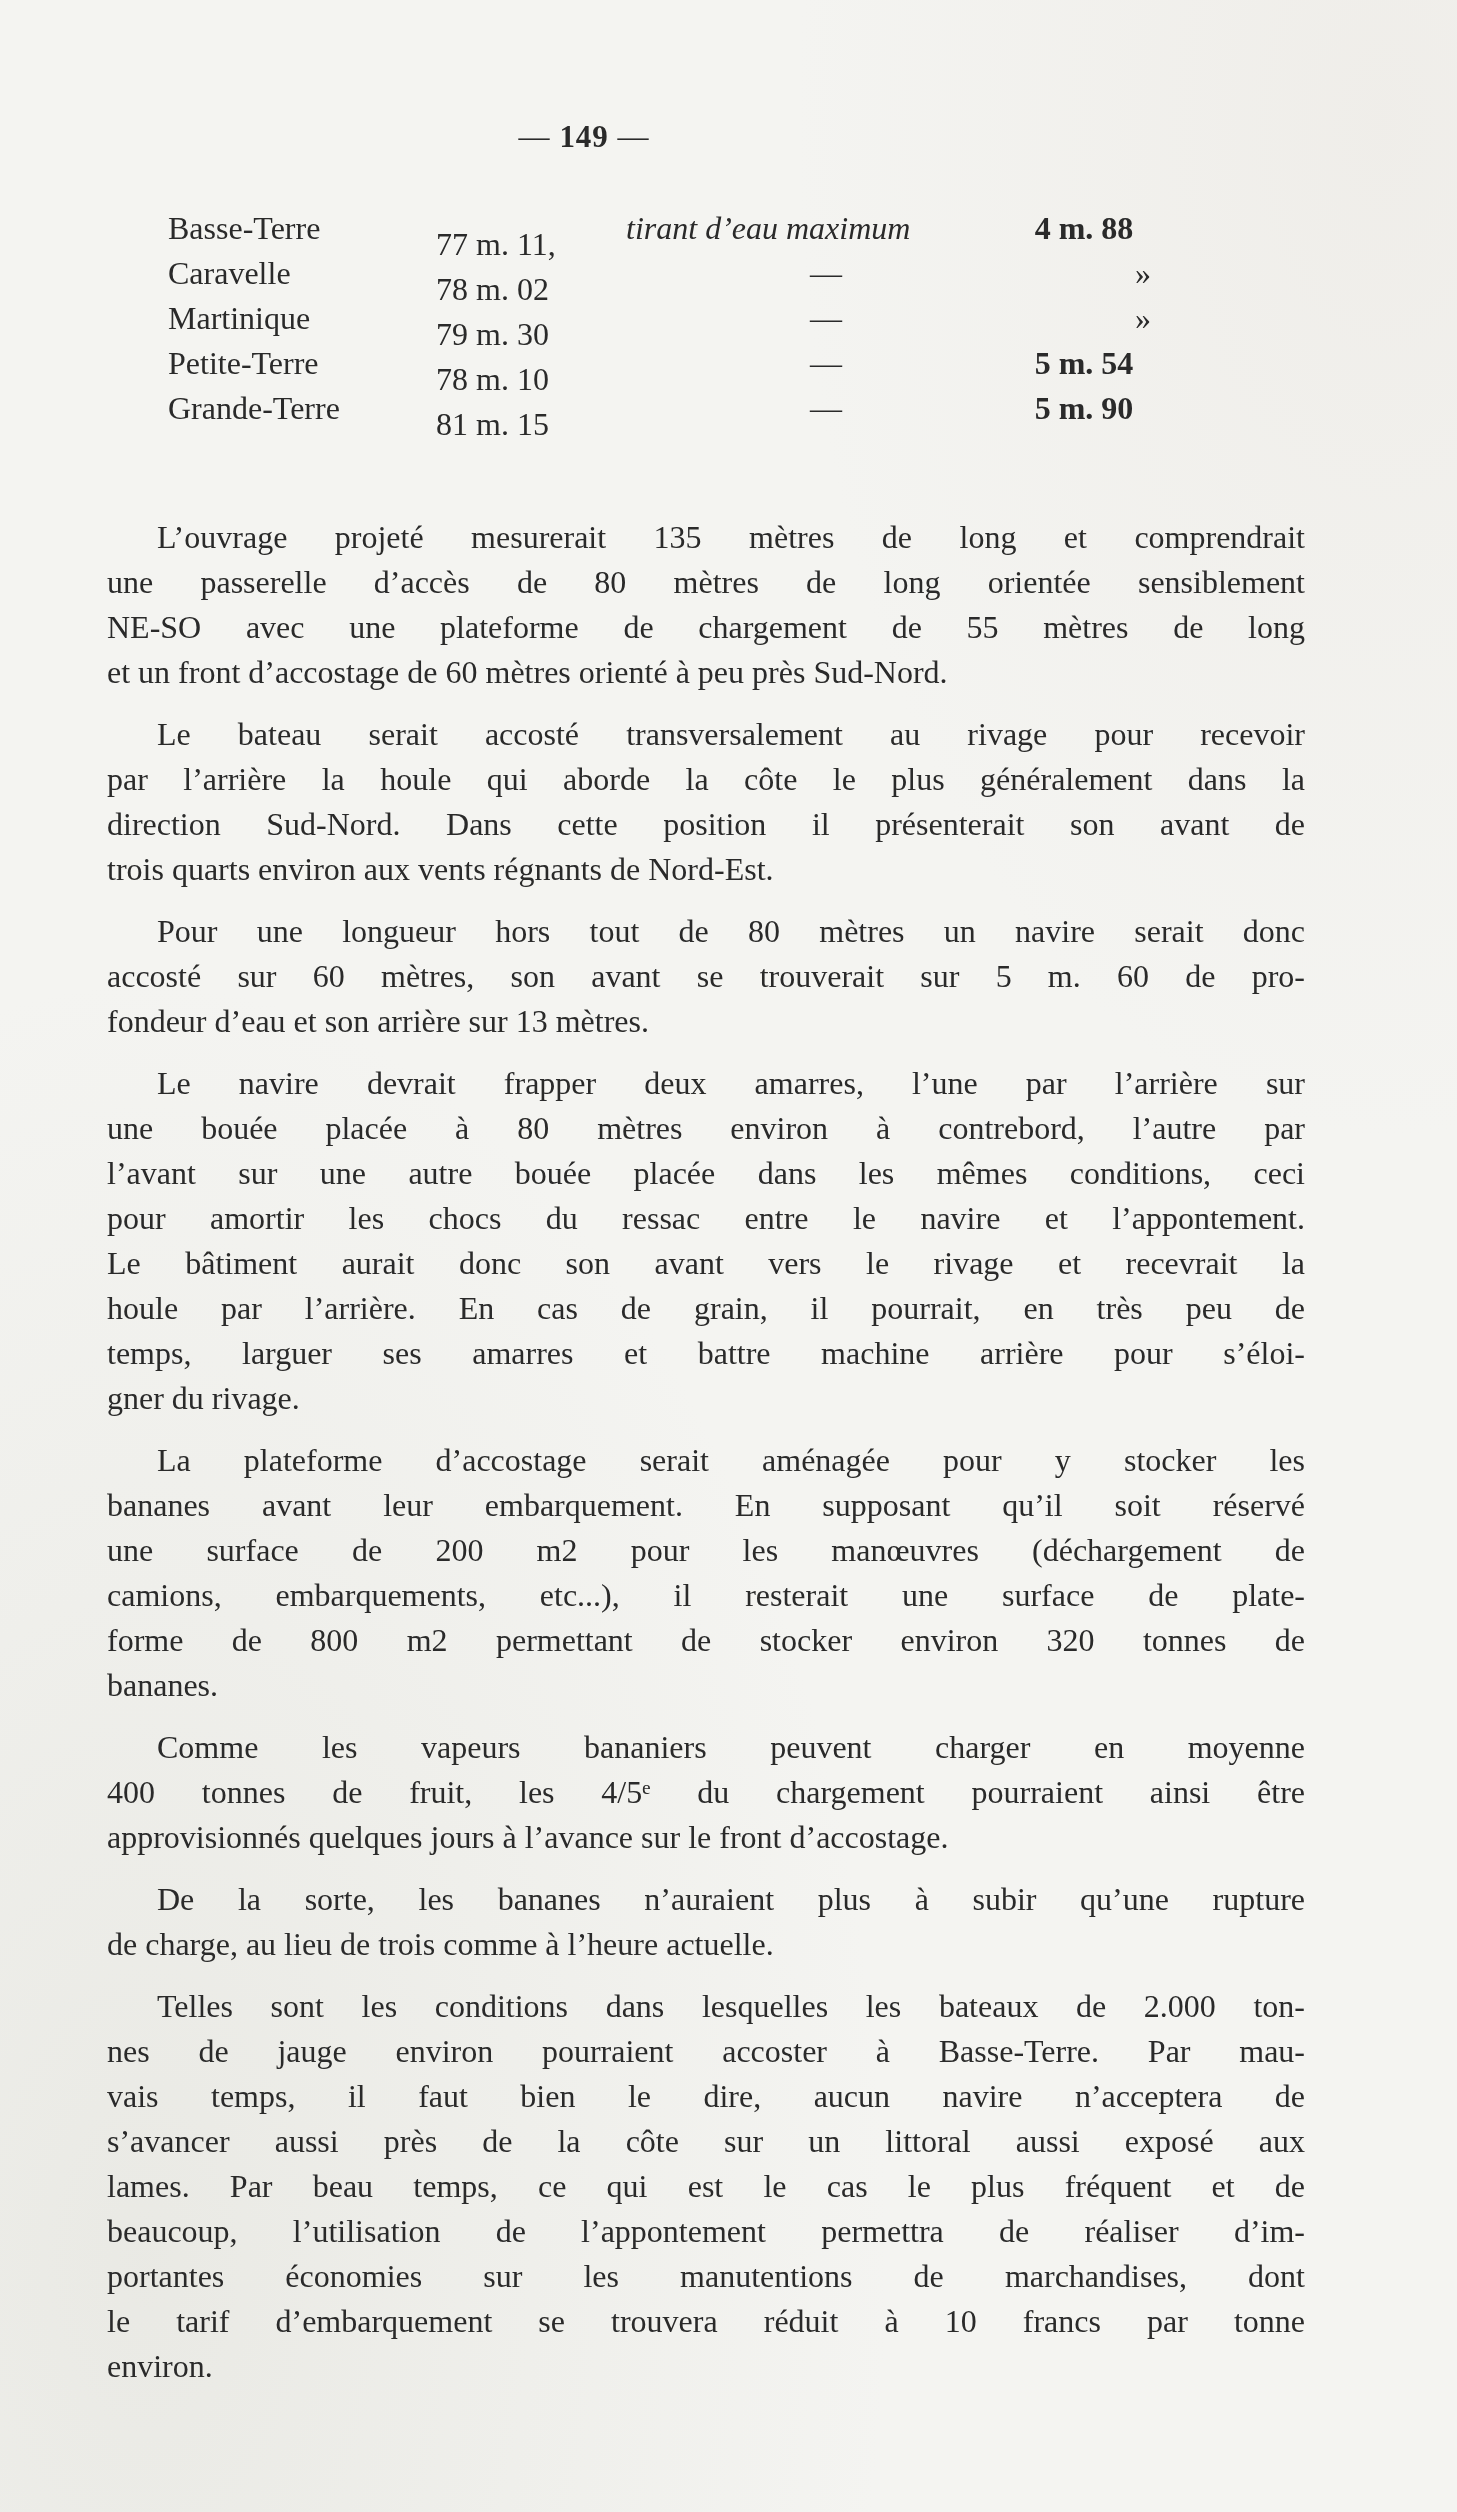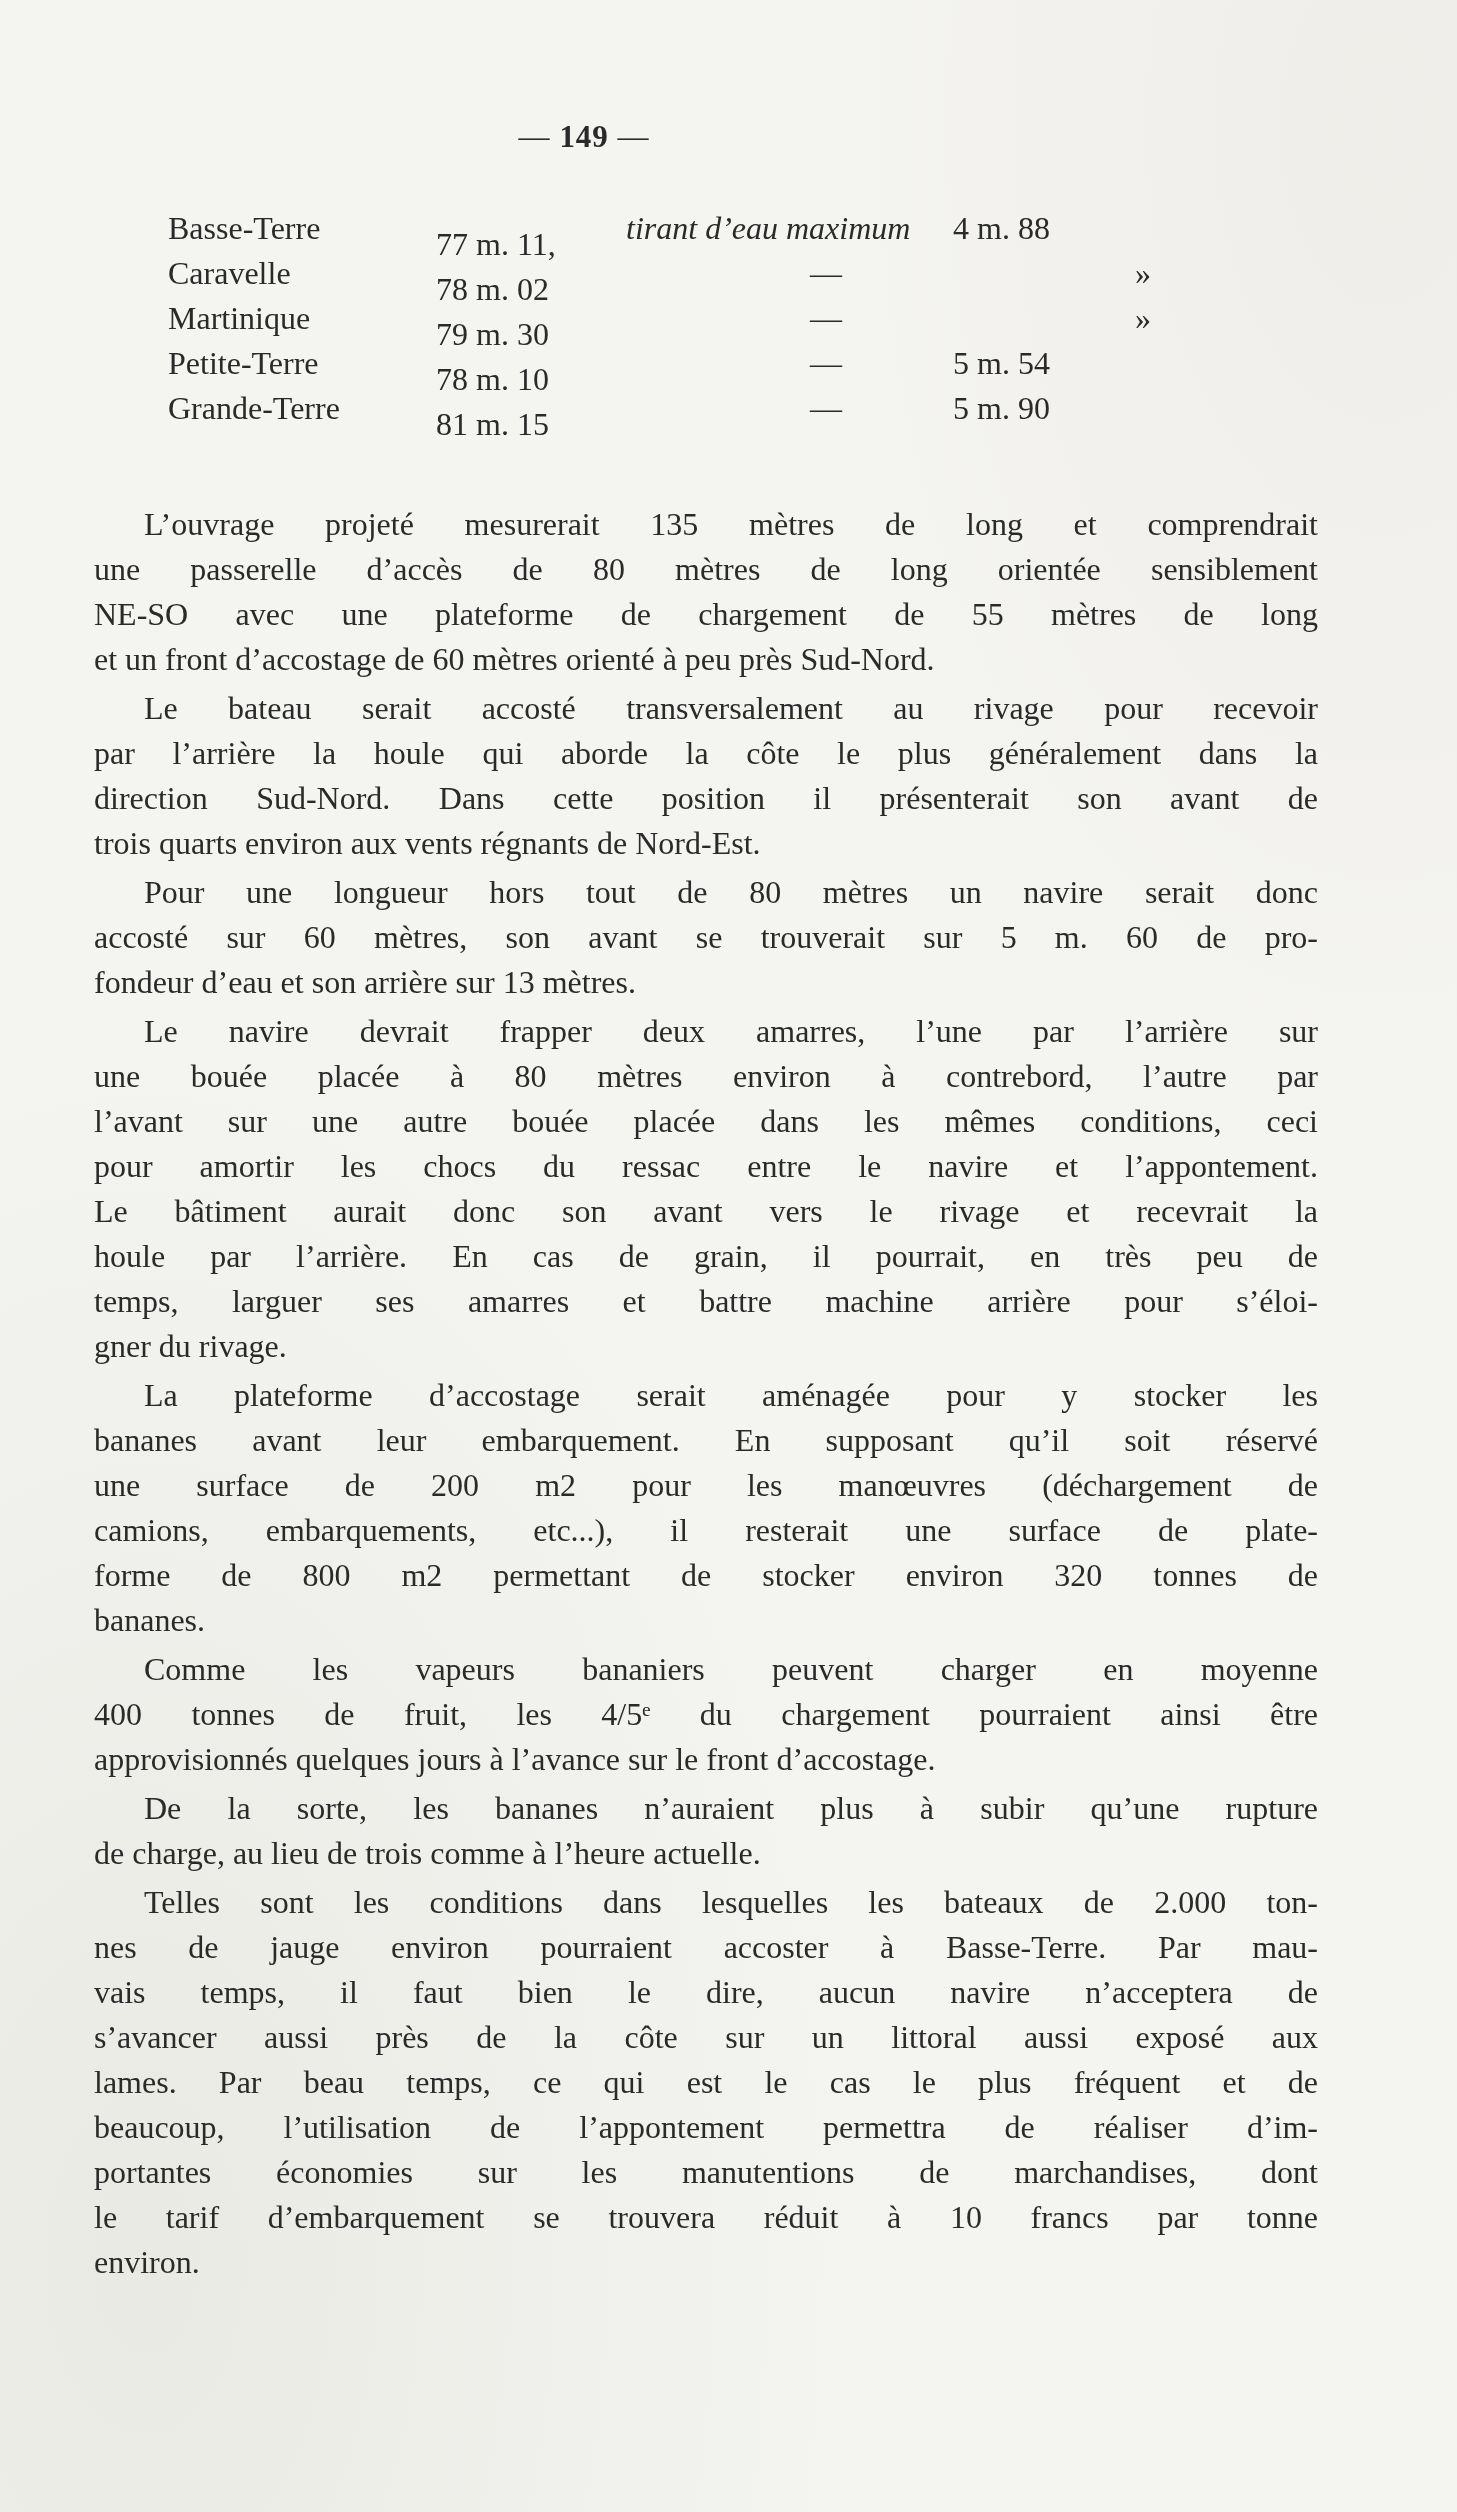--- a/index.html
+++ b/index.html
@@ -52,33 +52,33 @@
   .vt-row {
     position: relative;
     height: 45px;
     white-space: nowrap;
   }
   .vt-row span { position: absolute; top: 0; }
   .vt-name { left: 0; }
   .vt-length { left: 268px; margin-top: 16px; }
   .vt-extra { left: 458px; font-style: italic; }
   .vt-dash { left: 631px; width: 54px; text-align: center; }
-  .vt-draft { left: 785px; width: 262px; text-align: left; }
+  .vt-draft { left: 785px; width: 262px; text-align: center; font-weight: bold; }
   .vt-ditto { left: 785px; width: 198px; text-align: right; }
 
   
   .body-text {
     position: absolute;
     top: 498px;
     left: 90px;
     width: 1232px;
     font-size: 32px;
     line-height: 45px;
   }
-  .para { margin: 4px; }
+  .para { margin: 17px; }
   .line {
     display: block;
     height: 45px;
     white-space: nowrap;
     text-align: justify;
     text-align-last: justify;
   }
   .line.first { padding-left: 50px; }
   .line.last { text-align-last: left; }
 </style>

